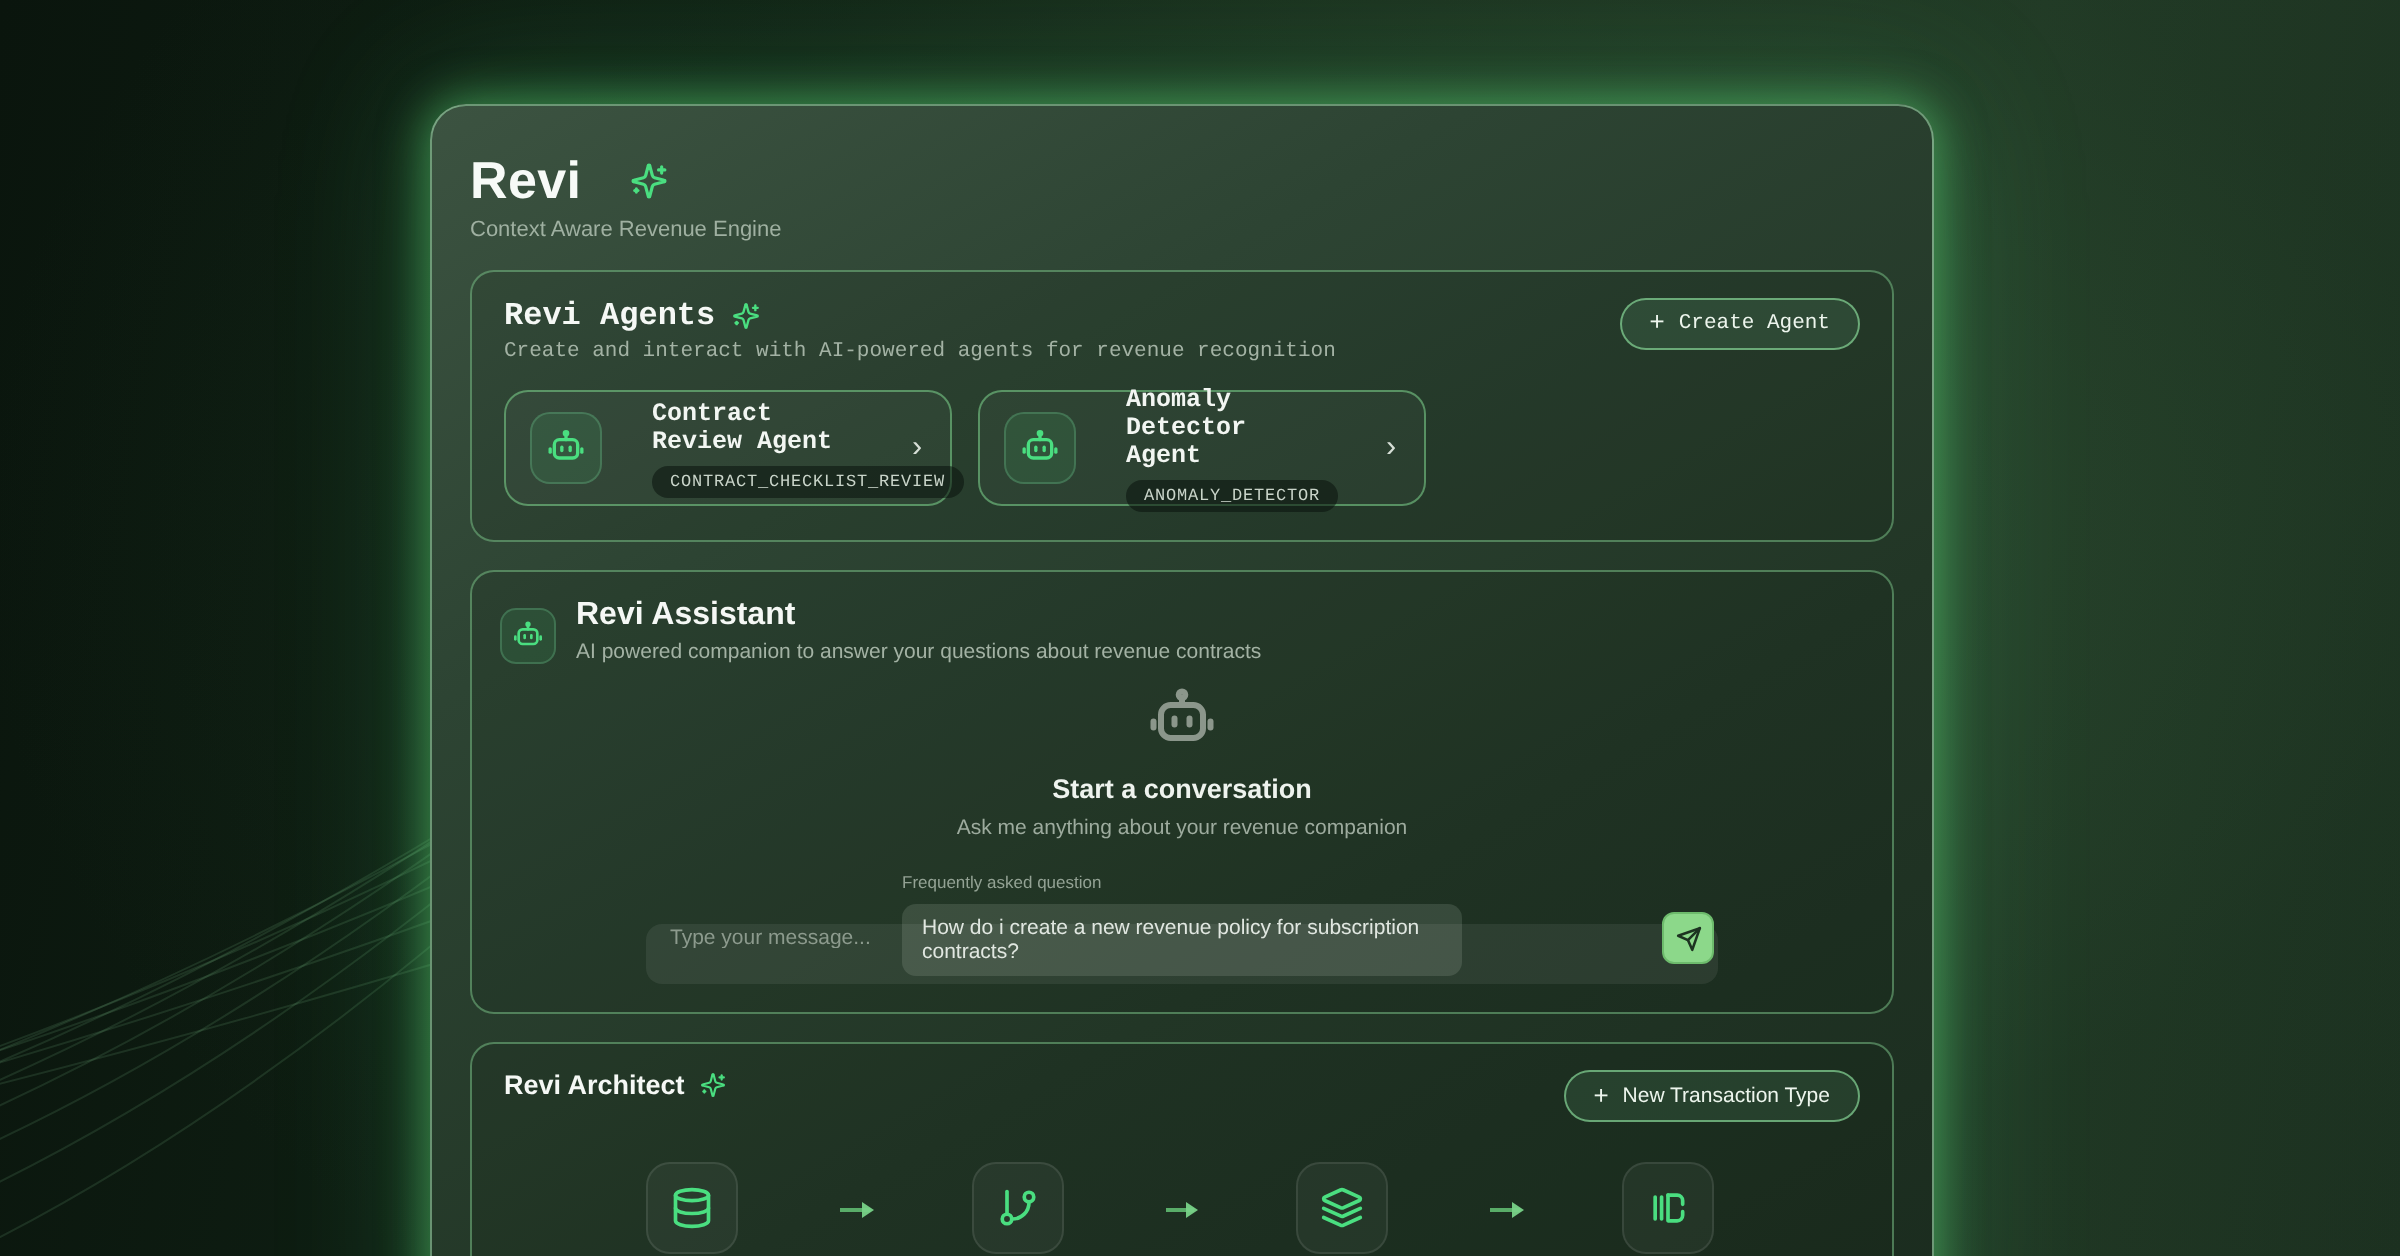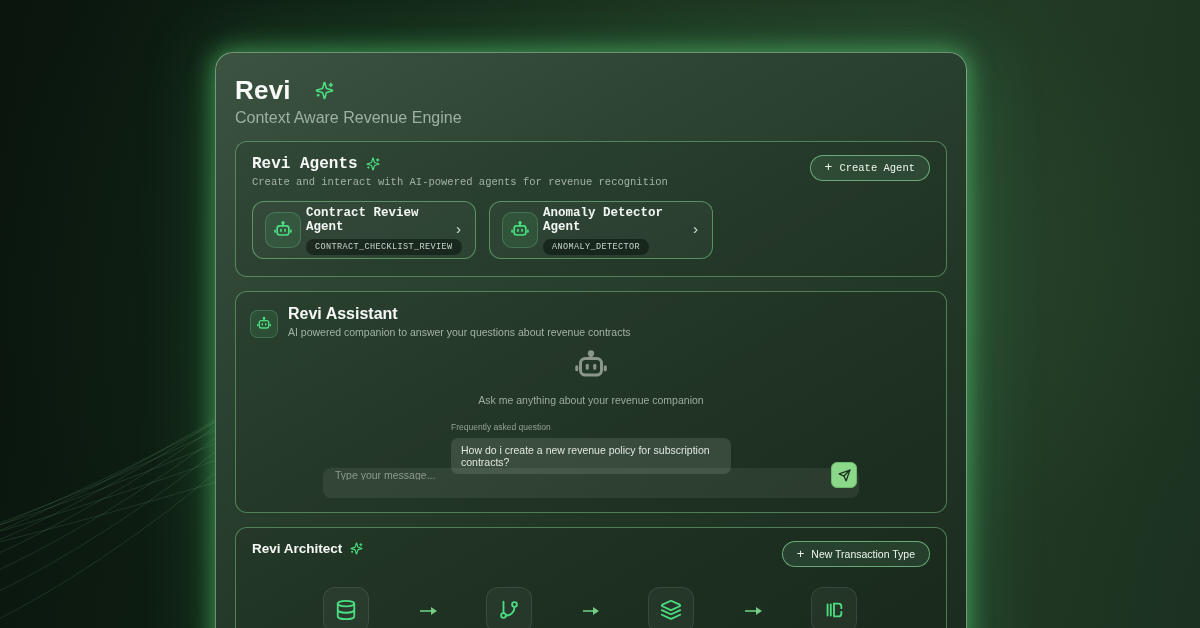--- a/index.html
+++ b/index.html
@@ -18,21 +18,21 @@
     position:absolute; left:215px; top:52px; width:752px; height:640px;
     border-radius:18px;
     border:1px solid rgba(170,232,182,0.55);
     background:linear-gradient(150deg, #3c5341 0%, #2d4433 28%, #223626 62%, #1a2b1e 100%);
     box-shadow:0 0 22px 3px rgba(96,220,120,0.50), 0 0 70px 10px rgba(74,222,128,0.18);
     padding:22px 19px 0 19px;
   }
 
   .app-title-row { display:flex; align-items:center; gap:24px; }
   .app-title { font-size:26px; font-weight:700; letter-spacing:0.2px; color:#f7faf7; }
-  .app-subtitle { font-size:16px; color:#9fb0a1; margin-top:3px; }
+  .app-subtitle { font-size:11px; color:#9fb0a1; margin-top:3px; }
 
   .icon { display:inline-flex; align-items:center; justify-content:center; }
   .icon svg { display:block; }
   .accent { color:#4ade80; }
 
   .section {
     border:1px solid rgba(124,198,139,0.52);
     border-radius:12px;
     background:rgba(8,18,10,0.10);
     margin-top:14px;
@@ -53,21 +53,21 @@
   .plus { font-size:13px; line-height:10px; color:#dcead e; }
 
   
   .agents-section { padding:13px 16px 17px 16px;font-family:Liberation Mono, monospace; }
   .agent-cards { display:flex; gap:13px; margin-top:13px; }
   .agent-card {
     width:224px; height:58px;
     border:1px solid rgba(120,205,136,0.58);
     background:rgba(255,255,255,0.03);
     border-radius:12px;
-    display:flex; align-items:center; gap:5px;
+    display:flex; align-items:center; gap:25px;
     padding:0 12px; cursor:pointer;
   }
   .bot-tile {
     width:36px; height:36px; border-radius:10px; flex:none;
     background:rgba(74,222,128,0.10);
     border:1px solid rgba(134,239,172,0.22);
     display:flex; align-items:center; justify-content:center;
   }
   .agent-info { flex:1; min-width:0; }
   .agent-name { font-size:12.5px; font-weight:700; color:#f2f6f2; }
@@ -255,20 +255,21 @@
         <svg width="36" height="36" viewBox="0 0 24 24" stroke="currentColor" stroke-width="2" fill="none" stroke-linecap="round" stroke-linejoin="round">
           <circle cx="12" cy="3.6" r="1.1"></circle>
             <path d="M12 5v2"></path>
             <rect x="5" y="7" width="14" height="11" rx="3.2"></rect>
           <path d="M9.5 11.5v2"></path>
             <path d="M14.5 11.5v2"></path>
             <path d="M2.5 12.5v2"></path>
             <path d="M21.5 12.5v2"></path>
         </svg>
       </span>
+      <div class="empty-title">Start a conversation</div>
       <div class="empty-sub">Ask me anything about your revenue companion</div>
     </div>
 
     <div class="faq-wrap">
       <div class="faq-label">Frequently asked question</div>
       <button class="faq-chip">How do i create a new revenue policy for subscription contracts?</button>
     </div>
 
     <div class="input-row">
       <input class="msg-input" type="text" placeholder="Type your message..." style="">

